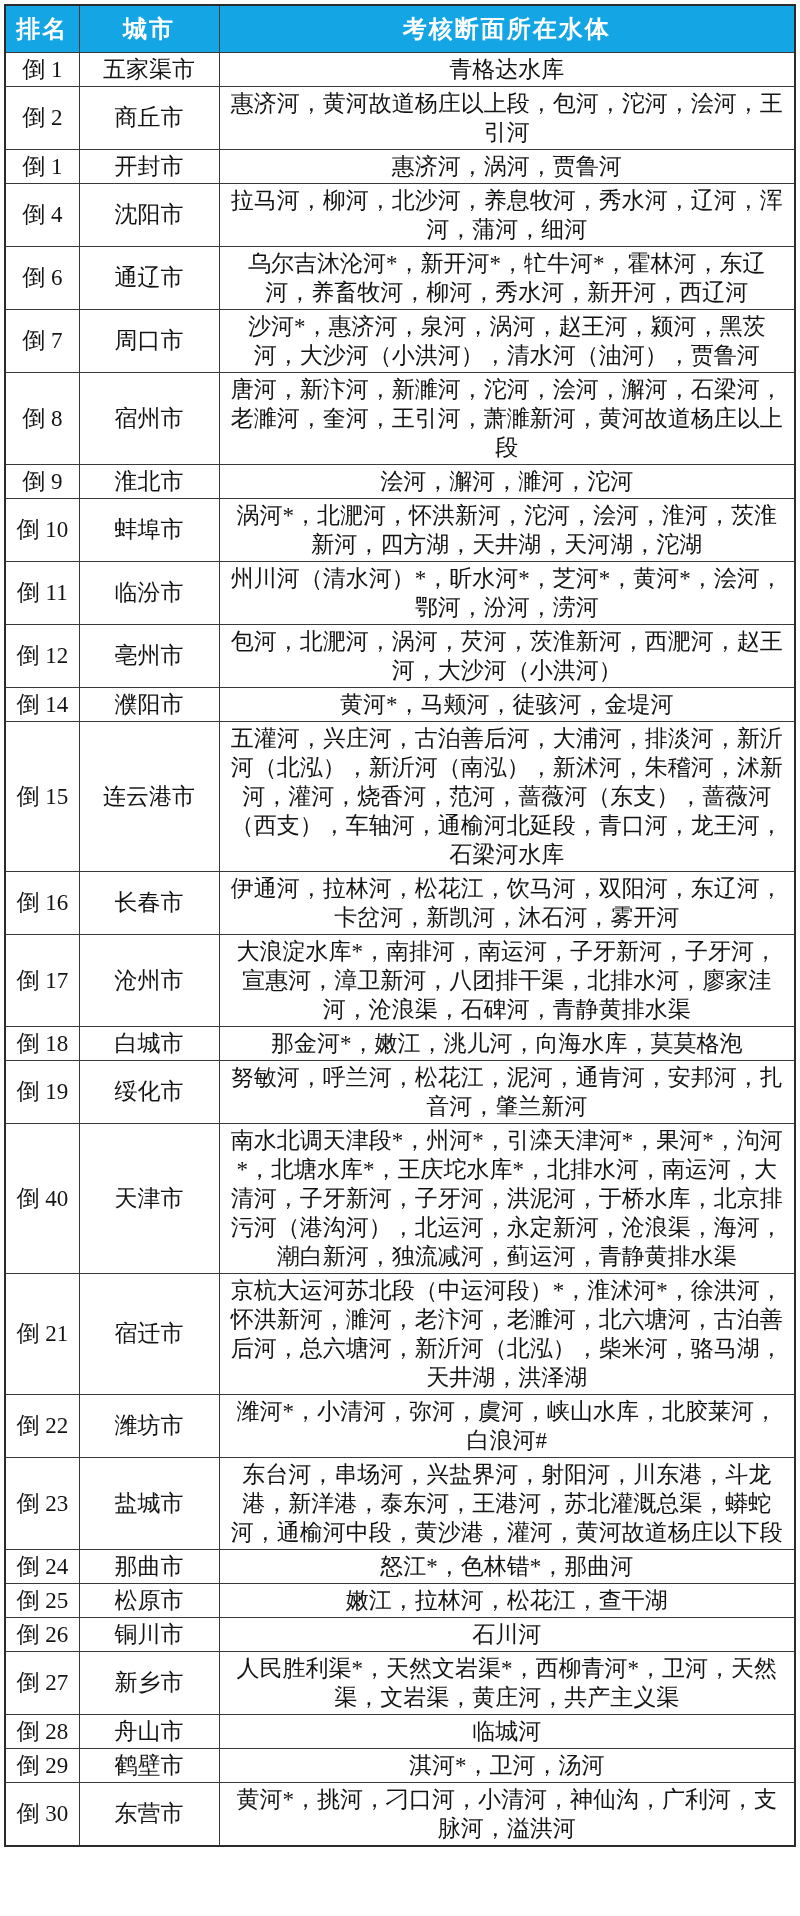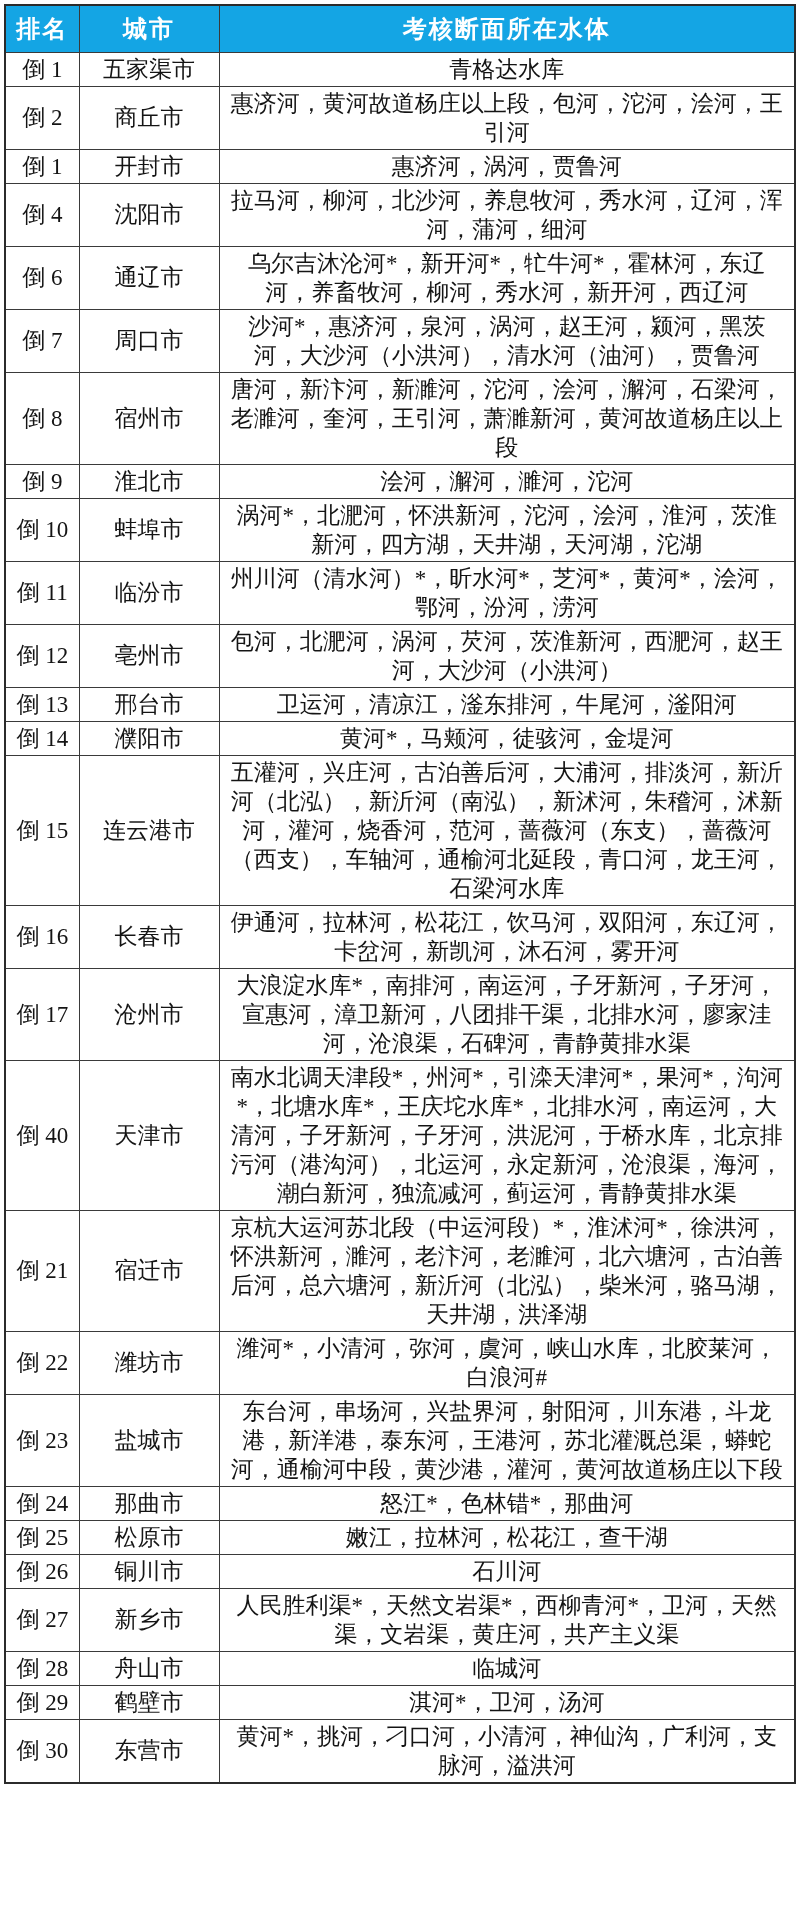--- a/index.html
+++ b/index.html
@@ -140,25 +140,20 @@
     <td class="cell-city">临汾市</td>
     <td class="cell-waters">州川河（清水河）*，昕水河*，芝河*，黄河*，浍河，鄂河，汾河，涝河</td>
   </tr>
 
   <tr>
     <td class="cell-rank">倒 12</td>
     <td class="cell-city">亳州市</td>
     <td class="cell-waters">包河，北淝河，涡河，芡河，茨淮新河，西淝河，赵王河，大沙河（小洪河）</td>
   </tr>
 
-  <tr>
-    <td class="cell-rank">倒 13</td>
-    <td class="cell-city">邢台市</td>
-    <td class="cell-waters">卫运河，清凉江，滏东排河，牛尾河，滏阳河</td>
-  </tr>
 
   <tr>
     <td class="cell-rank">倒 14</td>
     <td class="cell-city">濮阳市</td>
     <td class="cell-waters">黄河*，马颊河，徒骇河，金堤河</td>
   </tr>
 
   <tr>
     <td class="cell-rank">倒 15</td>
     <td class="cell-city">连云港市</td>
@@ -170,21 +165,31 @@
     <td class="cell-city">长春市</td>
     <td class="cell-waters">伊通河，拉林河，松花江，饮马河，双阳河，东辽河，卡岔河，新凯河，沐石河，雾开河</td>
   </tr>
 
   <tr>
     <td class="cell-rank">倒 17</td>
     <td class="cell-city">沧州市</td>
     <td class="cell-waters">大浪淀水库*，南排河，南运河，子牙新河，子牙河，宣惠河，漳卫新河，八团排干渠，北排水河，廖家洼河，沧浪渠，石碑河，青静黄排水渠</td>
   </tr>
 
-
+  <tr>
+    <td class="cell-rank">倒 18</td>
+    <td class="cell-city">白城市</td>
+    <td class="cell-waters">那金河*，嫩江，洮儿河，向海水库，莫莫格泡</td>
+  </tr>
+
+  <tr>
+    <td class="cell-rank">倒 19</td>
+    <td class="cell-city">绥化市</td>
+    <td class="cell-waters">努敏河，呼兰河，松花江，泥河，通肯河，安邦河，扎音河，肇兰新河</td>
+  </tr>
 
   <tr>
     <td class="cell-rank">倒 40</td>
     <td class="cell-city">天津市</td>
     <td class="cell-waters">南水北调天津段*，州河*，引滦天津河*，果河*，泃河*，北塘水库*，王庆坨水库*，北排水河，南运河，大清河，子牙新河，子牙河，洪泥河，于桥水库，北京排污河（港沟河），北运河，永定新河，沧浪渠，海河，潮白新河，独流减河，蓟运河，青静黄排水渠</td>
   </tr>
 
   <tr>
     <td class="cell-rank">倒 21</td>
     <td class="cell-city">宿迁市</td>

